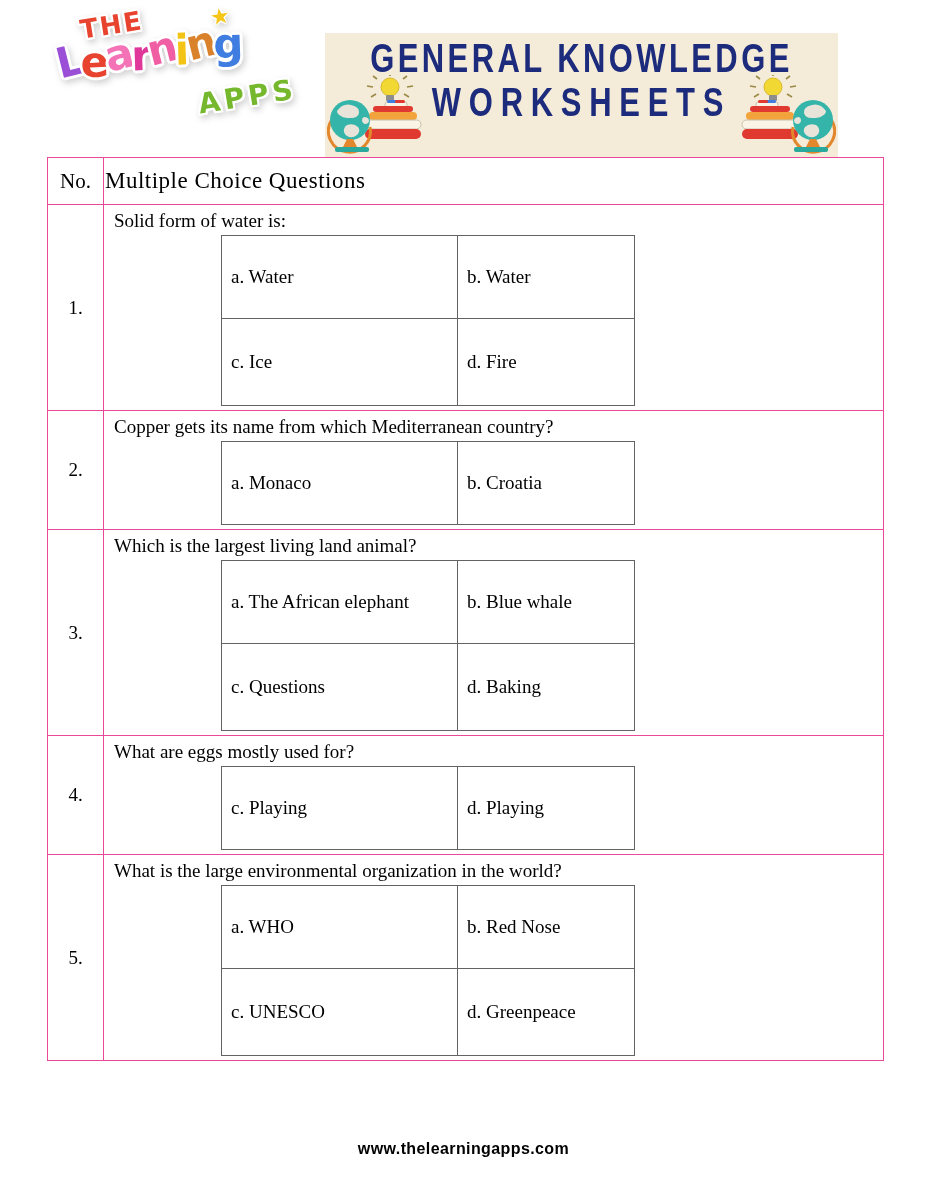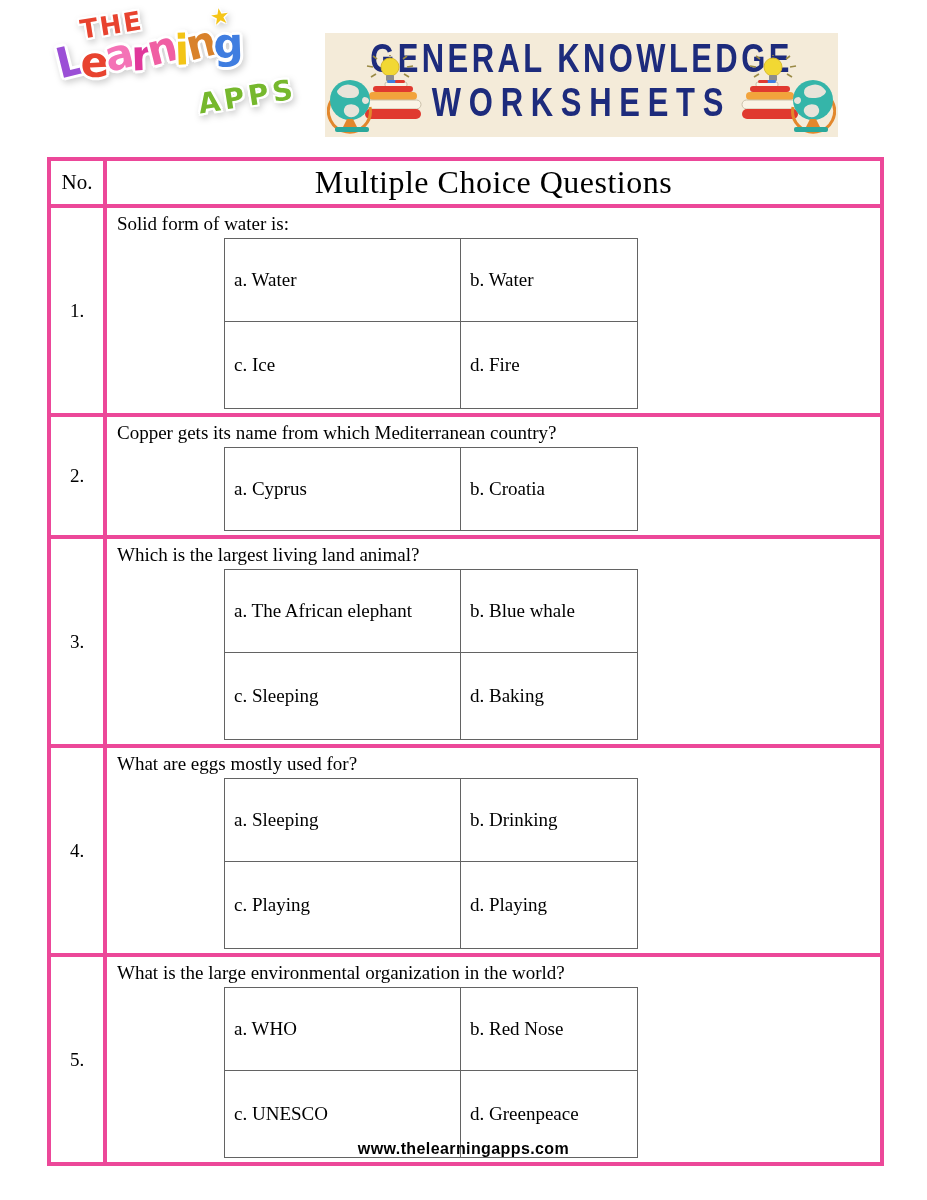--- a/index.html
+++ b/index.html
@@ -44,48 +44,48 @@
   .logo-apps {
     position: absolute; left: 142px; top: 78px;
     font-size: 28px; letter-spacing: 4px;
     transform: rotate(-9deg);
     text-shadow: -2px -2px 0 #fff, 2px -2px 0 #fff, -2px 2px 0 #fff, 2px 2px 0 #fff,
                  0 -2px 0 #fff, 0 2px 0 #fff, -2px 0 0 #fff, 2px 0 0 #fff;
   }
 
   
   .banner {
-    position: absolute; left: 325px; top: 33px; width: 513px; height: 104px;
+    position: absolute; left: 325px; top: 33px; width: 513px; height: 124px;
   }
   .banner-text {
     position: absolute; left: 0; right: 0; top: 4px;
     text-align: center;
     font-family: "Liberation Sans", sans-serif; font-weight: bold;
     transform: scale(0.86, 1.14); transform-origin: 50% 0;
     line-height: 1.06;
   }
   .banner-line1 { font-size: 36px; letter-spacing: 4px; }
   .banner-line2 { font-size: 36px; letter-spacing: 9px; }
   .banner-art { position: absolute; bottom: 2px; width: 100px; height: 80px; }
   .banner-art.left  { left: 2px; }
   .banner-art.right { right: 2px; transform: scaleX(-1); }
 
   
   table.mcq {
     position: absolute; left: 47px; top: 157px;
     width: 837px; border-collapse: collapse; table-layout: fixed;
   }
   table.mcq td {
-    border: 4px solid #ec4899;
+    border: 1px solid #ec4899;
   }
   td.no-head {
     text-align: center; font-size: 21px; vertical-align: middle;
   }
   td.title-cell {
-    text-align: center; font-size: 32px; vertical-align: middle;
+    text-align: left; font-size: 23px; vertical-align: middle;
     letter-spacing: 0.5px;
   }
   tr.head-row { height: 47px; }
   td.no-cell {
     text-align: center; vertical-align: middle; font-size: 19px;
   }
   td.q-cell { padding: 4px 8px; vertical-align: middle; }
   .q-text { font-size: 19px; margin: 1px 0 3px 2px; white-space: nowrap; font-family: Liberation Serif, serif; }
   table.opt-table {
     border-collapse: collapse; table-layout: fixed;
@@ -240,21 +240,21 @@
     <td class="no-cell">2.</td>
     <td class="q-cell">
       <div class="q-text">Copper gets its name from which Mediterranean country?</div>
       <table class="opt-table">
         <colgroup>
                 <col class="c1">
                 <col>
               </colgroup>
         <tbody>
                 <tr>
-          <td>a. Cyprus</td>
+          <td>a. Monaco</td>
           <td>b. Croatia</td>
         </tr>
       </tbody>
             </table>
     </td>
   </tr>
 
   <tr>
     <td class="no-cell">3.</td>
     <td class="q-cell">
@@ -263,42 +263,38 @@
         <colgroup>
                 <col class="c1">
                 <col>
               </colgroup>
         <tbody>
                 <tr>
           <td>a. The African elephant</td>
           <td>b. Blue whale</td>
         </tr>
         <tr>
-          <td>c. Sleeping</td>
+          <td>c. Questions</td>
           <td>d. Baking</td>
         </tr>
       </tbody>
             </table>
     </td>
   </tr>
 
   <tr>
     <td class="no-cell">4.</td>
     <td class="q-cell">
       <div class="q-text">What are eggs mostly used for?</div>
       <table class="opt-table">
         <colgroup>
                 <col class="c1">
                 <col>
               </colgroup>
         <tbody>
-                <tr>
-          <td>a. Sleeping</td>
-          <td>b. Drinking</td>
-        </tr>
         <tr>
           <td>c. Playing</td>
           <td>d. Playing</td>
         </tr>
       </tbody>
             </table>
     </td>
   </tr>
 
   <tr>

